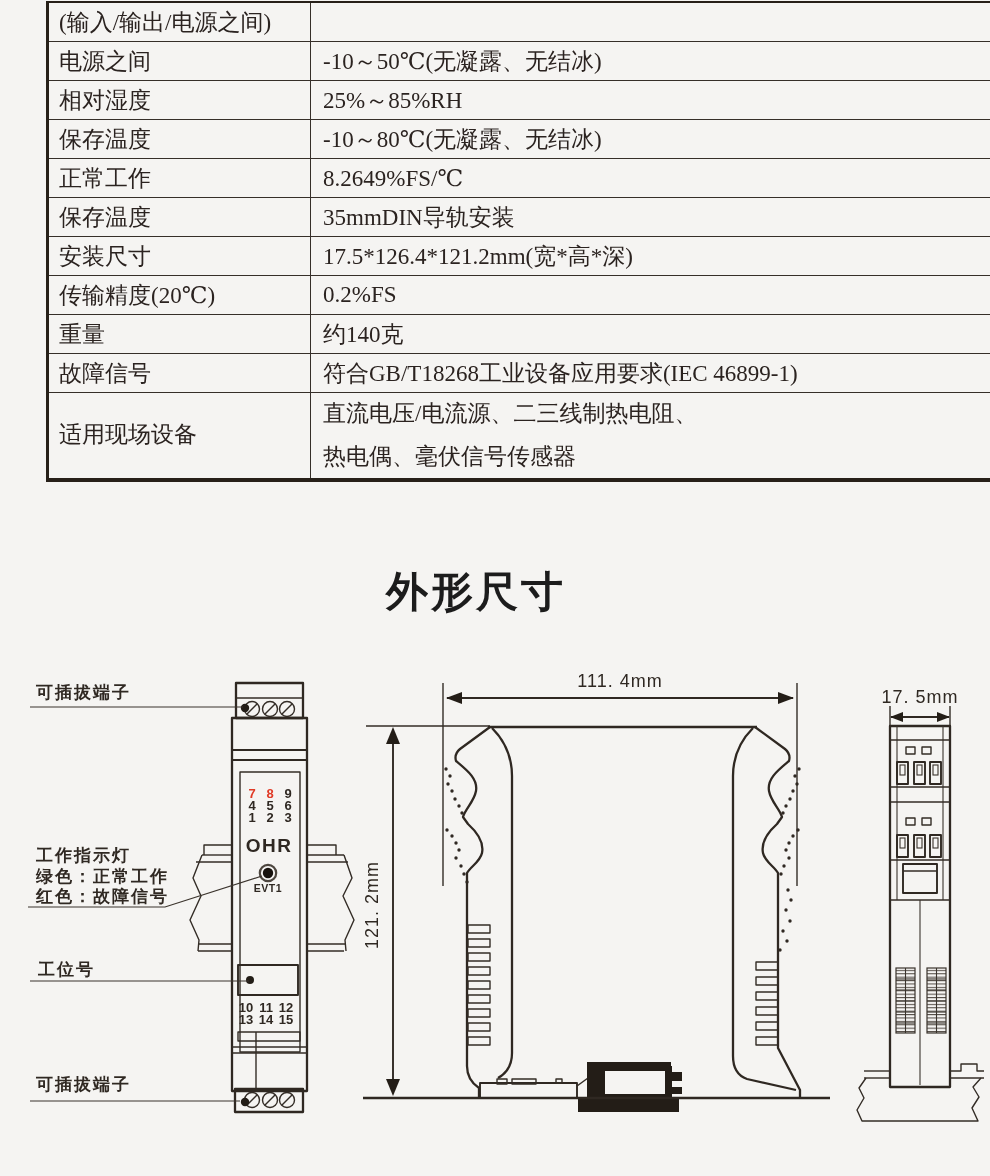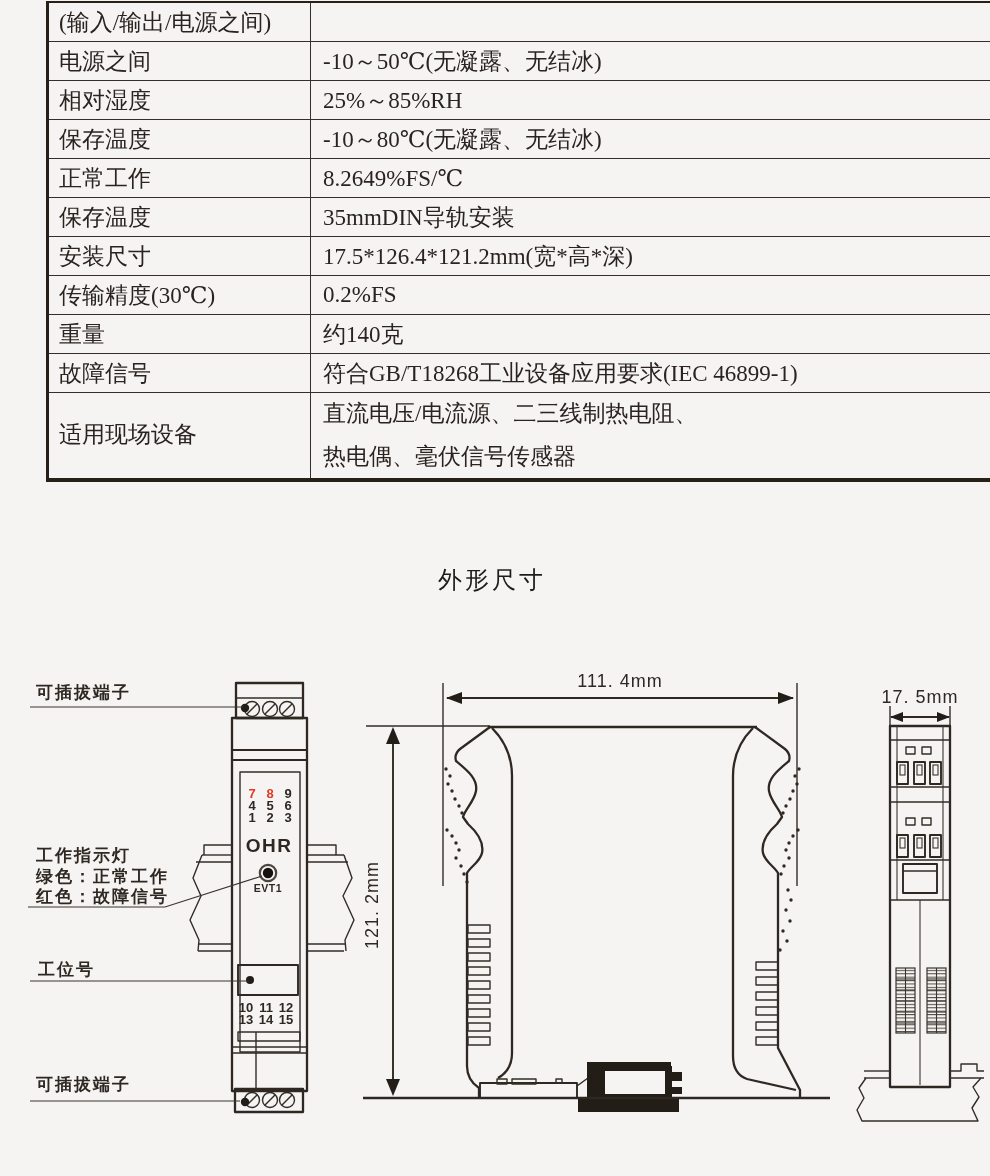--- a/index.html
+++ b/index.html
@@ -9,21 +9,21 @@
   .spec-table{position:absolute;left:6px;top:1px;width:976px;border-collapse:collapse;
         table-layout:fixed;background:transparent;
         font-family:"Liberation Serif","DejaVu Serif",serif;font-size:23px;color:#2b2320;}
   .spec-table{border:3px solid #272019;border-top-width:2px;border-bottom-width:4px;margin-left:40px;}
   .spec-table td{border:1.5px solid #362f29;height:38px;vertical-align:middle;overflow:hidden;}
   .spec-table td.lbl{padding:0 4px 0 10px;}
   .spec-table td.val{padding:0 4px 0 12px;white-space:pre-line;}
   .spec-table tr.tall td{height:85px;line-height:1.85;}
   
   .sec-title{position:absolute;left:0;top:564px;width:952px;text-align:center;
-        font-size:24px;font-weight:normal;letter-spacing:3px;color:#1c1c1c;margin-left:16px;}
+        font-size:42px;font-weight:bold;letter-spacing:3px;color:#1c1c1c;}
   
   .draw{position:absolute;left:0;top:0;}
   .ln  {fill:none;stroke:#2f2822;stroke-width:2.3;stroke-linejoin:round;}
   .ln2 {fill:none;stroke:#2f2822;stroke-width:1.9;stroke-linejoin:round;}
   .ln15{fill:none;stroke:#332c26;stroke-width:1.4;stroke-linejoin:round;}
   .ln1 {fill:none;stroke:#3a332c;stroke-width:1.1;}
   .fil {fill:#231d17;stroke:none;}
   .dot {fill:#2f2822;stroke:none;}
   text{font-family:"Liberation Sans",sans-serif;fill:#2f2822;}
   .callout{font-size:17px;font-weight:bold;letter-spacing:2px;}
@@ -66,21 +66,21 @@
         </tr>
     <tr>
           <td class="lbl">保存温度</td>
           <td class="val">35mmDIN导轨安装</td>
         </tr>
     <tr>
           <td class="lbl">安装尺寸</td>
           <td class="val">17.5*126.4*121.2mm(宽*高*深)</td>
         </tr>
     <tr>
-          <td class="lbl">传输精度(30℃)</td>
+          <td class="lbl">传输精度(20℃)</td>
           <td class="val">0.2%FS</td>
         </tr>
     <tr>
           <td class="lbl">重量</td>
           <td class="val">约140克</td>
         </tr>
     <tr>
           <td class="lbl">故障信号</td>
           <td class="val">符合GB/T18268工业设备应用要求(IEC 46899-1)</td>
         </tr>

